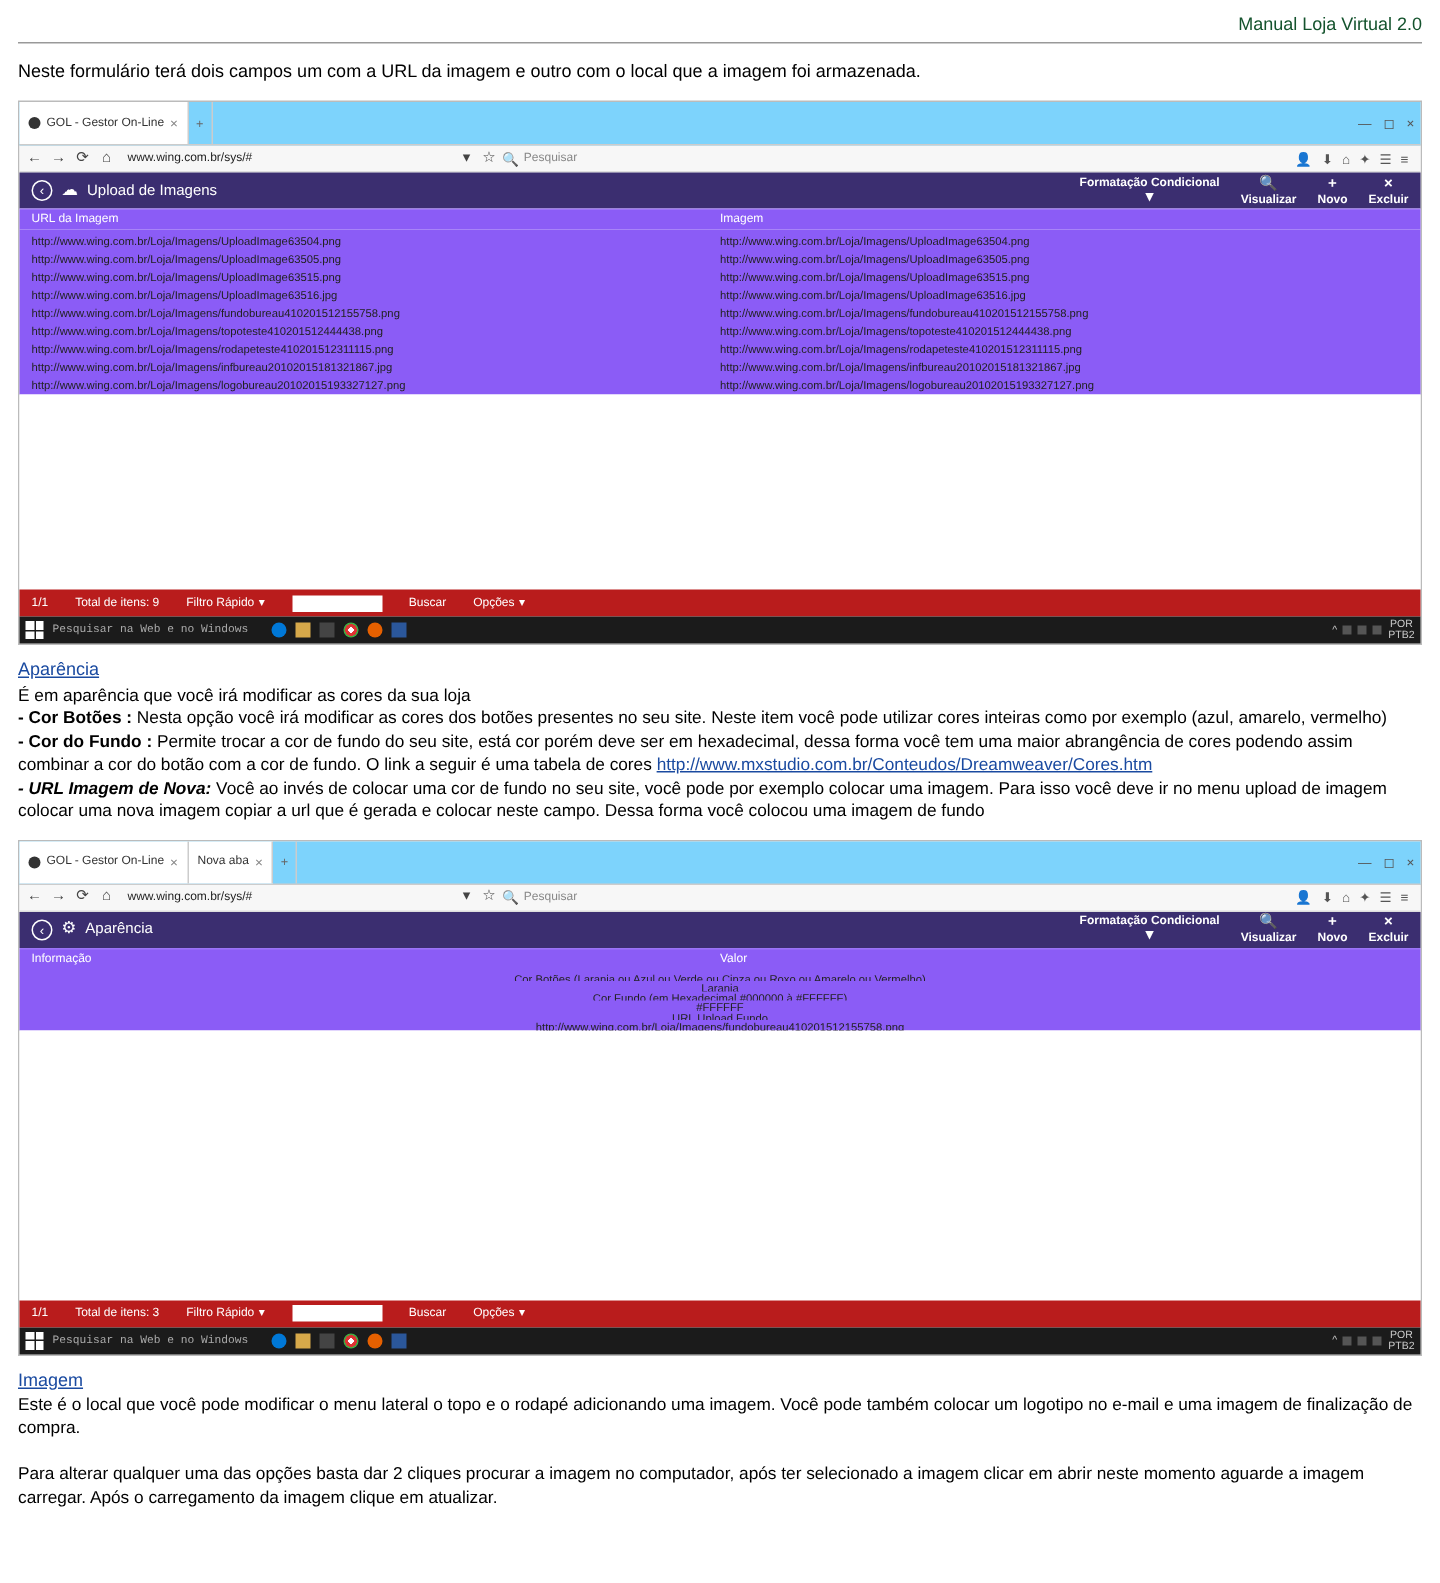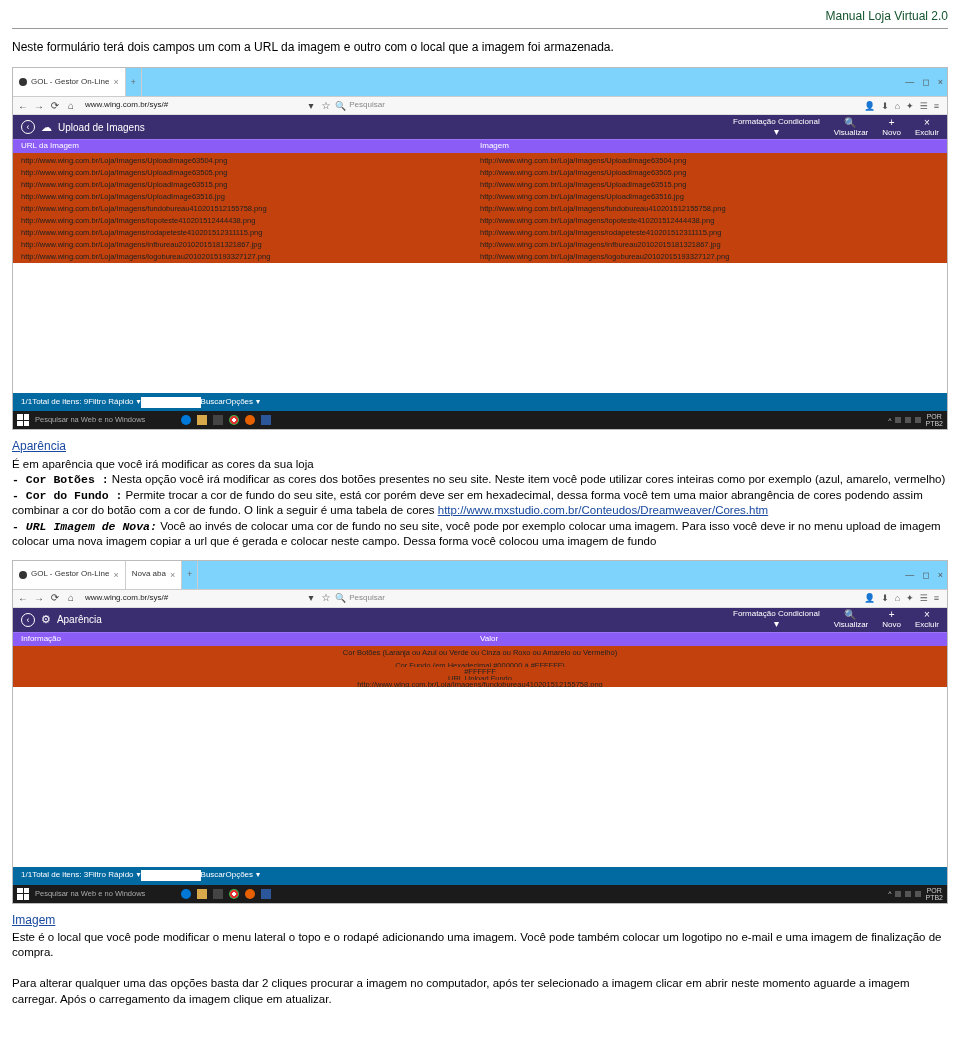--- a/index.html
+++ b/index.html
@@ -4,58 +4,58 @@
 <style>
   * { box-sizing: border-box; margin: 0; padding: 0; }
   html, body { width: 960px; font-family: Arial, Helvetica, sans-serif; background: #fff; color: #000; }
   body { padding: 8px 12px 20px; font-size: 11px; line-height: 1.35; }
   .header-right { text-align: right; color: #14532d; font-size: 12px; margin-bottom: 4px; }
   hr.top { border: none; border-top: 1px solid #999; margin-bottom: 10px; }
   p.intro { font-size: 12px; margin-bottom: 12px; }
   .section-title { color: #1a4aa0; font-size: 12px; text-decoration: underline; margin-top: 8px; }
   .textblock { font-size: 11.5px; margin-top: 2px; margin-bottom: 10px; }
   .textblock a { color: #1a4aa0; text-decoration: underline; }
-  .bold { font-weight: bold; font-family: Liberation Mono, monospace; }
+  .bold { font-weight: bold; }
 
   
   .browser { border: 1px solid #bbb; background: #fff; margin-bottom: 8px; font-size: 8.5px; color: #333; }
   .tabbar { display: flex; align-items: stretch; height: 29px; background: #7dd3fc; border-bottom: 1px solid #ccc; position: relative; }
   .tab { display: flex; align-items: center; gap: 4px; padding: 0 6px; border-right: 1px solid #ccc; background: #fff; font-size: 8px; }
   .tab .favicon { width: 8px; height: 8px; border-radius: 50%; background: #333; display: inline-block; }
   .tab .x { color: #888; font-size: 9px; }
   .tabplus { width: 16px; display: flex; align-items: center; justify-content: center; color: #666; border-right: 1px solid #ccc; }
   .winctrls { position: absolute; right: 4px; top: 0; display: flex; gap: 8px; height: 100%; align-items: center; font-size: 9px; color: #555; }
   .addrbar { display: flex; align-items: center; height: 18px; padding: 0 4px; gap: 4px; background: #f7f7f7; border-bottom: 1px solid #ddd; }
   .navbtn { width: 12px; text-align: center; color: #444; font-size: 10px; }
   .url { flex: 0 0 220px; font-size: 8px; color: #222; padding-left: 4px; }
   .searchbox { flex: 1; display: flex; align-items: center; gap: 3px; font-size: 8px; color: #888; }
   .searchbox .mag { font-size: 9px; }
   .addricons { display: flex; gap: 6px; align-items: center; font-size: 9px; color: #555; padding-right: 4px; }
   .purple-bar { background: #3b2e70; color: #fff; display: flex; align-items: center; justify-content: space-between; height: 24px; padding: 0 8px; }
   .purple-bar .left { display: flex; align-items: center; gap: 6px; font-size: 10px; }
   .purple-bar .backcircle { width: 14px; height: 14px; border: 1.5px solid #fff; border-radius: 50%; display: flex; align-items: center; justify-content: center; font-size: 9px; }
   .purple-bar .upicon { font-size: 11px; }
-  .purple-bar .right { display: flex; gap: 14px; font-size: 8px; align-items: flex-end; }
+  .purple-bar .right { display: flex; gap: 14px; font-size: 8px; align-items: flex-end; font-weight: bold; }
   .purple-bar .right .ritem { display: flex; flex-direction: column; align-items: center; gap: 1px; line-height: 1; }
   .purple-bar .right .ricon { font-size: 10px; }
   .colheads { background: #8b5cf6; color: #fff; display: flex; height: 14px; font-size: 8px; padding: 0 8px; align-items: center; border-top: 1px solid rgba(255,255,255,0.15); }
   .colheads .col { flex: 1; }
-  .datatable { background: #c2410c; font-size: 7.5px; color: #222; padding: 2px 8px 0; }
+  .datatable { background: #8b5cf6; font-size: 7.5px; color: #222; padding: 2px 8px 0; }
   .datatable .row { display: flex; height: 12px; align-items: center; }
   .datatable .cell { flex: 1; white-space: nowrap; overflow: hidden; text-overflow: ellipsis; }
   .whitespace { height: 130px; background: #fff; }
   .whitespace.short { height: 180px; }
-  .footbar { background: #0369a1; color: #fff; height: 18px; display: flex; align-items: center; font-size: 8px; padding: 0 8px; }
+  .footbar { background: #b91c1c; color: #fff; height: 18px; display: flex; align-items: center; gap: 18px; font-size: 8px; padding: 0 8px; }
   .footbar .finput { background: #fff; color: #000; height: 11px; width: 60px; border: none; font-size: 8px; padding: 0 2px; }
   .footbar .flabel { display: flex; align-items: center; gap: 3px; }
   .footbar .chev { font-size: 8px; }
   .taskbar { height: 18px; background: #1b1b1b; color: #ccc; display: flex; align-items: center; padding: 0 4px; gap: 6px; font-size: 7.5px; }
   .taskbar .winicon { width: 12px; height: 12px; display: grid; grid-template-columns: 1fr 1fr; grid-template-rows: 1fr 1fr; gap: 1px; }
   .taskbar .winicon span { background: #fff; }
-  .taskbar .searchtxt { color: #aaa; flex: 0 0 140px; }
+  .taskbar .searchtxt { color: #aaa; flex: 0 0 140px; font-family: Liberation Mono, monospace; }
   .taskbar .ticons { display: flex; gap: 6px; }
   .taskbar .ticons span { width: 10px; height: 10px; background: #444; display: inline-block; }
   .taskbar .ticons .e { background: #0078d7; border-radius: 50%; }
   .taskbar .ticons .folder { background: #d7a94a; }
   .taskbar .ticons .chrome { background: radial-gradient(circle,#fff 25%,#d33 26% 55%,#4a4 56% 80%,#fb0 81%); border-radius: 50%; }
   .taskbar .ticons .ff { background: #e66000; border-radius: 50%; }
   .taskbar .ticons .word { background: #2b579a; }
   .taskbar .right { margin-left: auto; display: flex; gap: 4px; align-items: center; color: #ccc; font-size: 7px; }
   .taskbar .right .tray { width:6px;height:6px;background:#555; }
 
@@ -286,20 +286,21 @@
         </span>
     </div>
   </div>
   <div class="colheads">
     <div class="col">Informação</div>
     <div class="col">Valor</div>
   </div>
   <div class="datatable kv-table" id="dt2">
       <div class="row">
         <div class="cell k">Cor Botões (Laranja ou Azul ou Verde ou Cinza ou Roxo ou Amarelo ou Vermelho)</div>
+        <div class="cell v">Laranja</div>
       </div>
       <div class="row">
         <div class="cell k">Cor Fundo (em Hexadecimal #000000 à #FFFFFF)</div>
         <div class="cell v">#FFFFFF</div>
       </div>
       <div class="row">
         <div class="cell k">URL Upload Fundo</div>
         <div class="cell v">http://www.wing.com.br/Loja/Imagens/fundobureau410201512155758.png</div>
       </div>
     </div>

